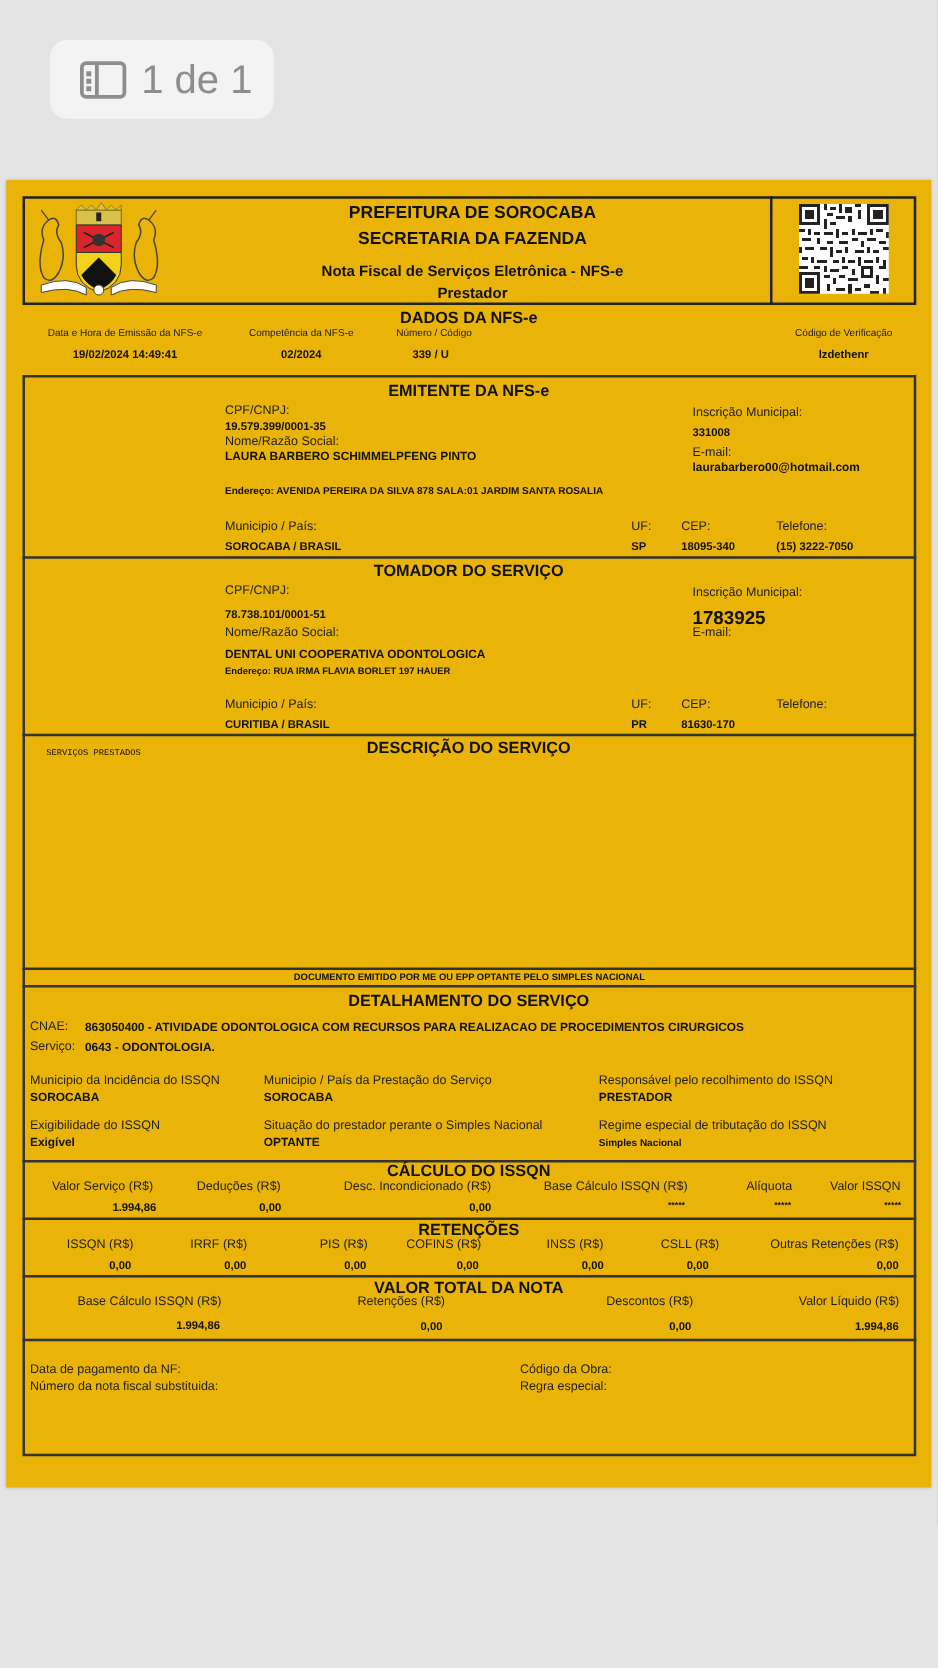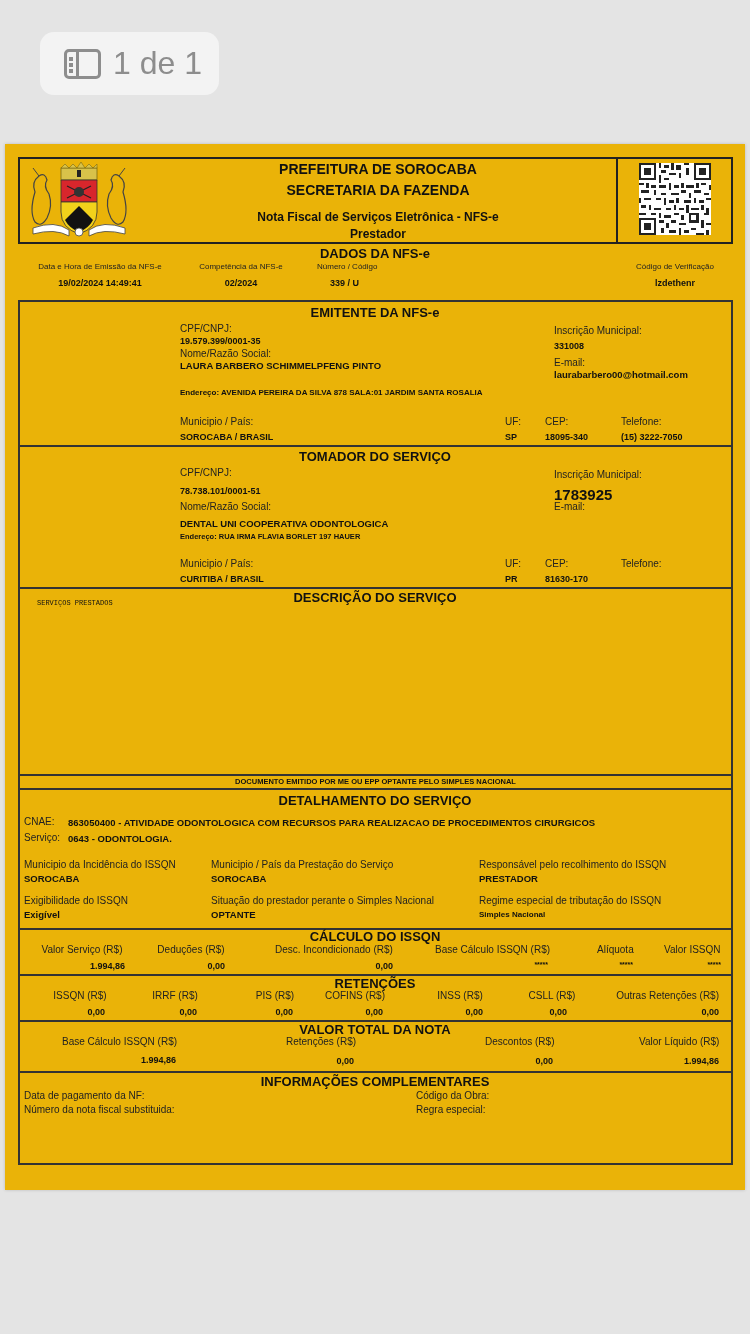--- a/index.html
+++ b/index.html
@@ -282,19 +282,18 @@
   <div class="t val-s r" style="left:70px; top:911px; width:101px; font-size:9px;">1.994,86</div>
   <div class="t lbl" style="left:281px; top:892px;">Retenções (R$)</div>
   <div class="t val-s r" style="left:290px; top:912px; width:59px; font-size:9px;">0,00</div>
   <div class="t lbl" style="left:480px; top:892px;">Descontos (R$)</div>
   <div class="t val-s r" style="left:480px; top:912px; width:68px; font-size:9px;">0,00</div>
   <div class="t lbl" style="left:634px; top:892px;">Valor Líquido (R$)</div>
   <div class="t val-s r" style="left:630px; top:912px; width:84px; font-size:9px;">1.994,86</div>
 
   <div class="hline" style="left:13px; top:927px; width:715px;"></div>
 
-  <div class="t sec" style="left:220px; top:930px; width:300px;">INFORMAÇÕES COMPLEMENTARES</div>
   <div class="t lbl" style="left:19px; top:946px;">Data de pagamento da NF:</div>
   <div class="t lbl" style="left:19px; top:960px;">Número da nota fiscal substituida:</div>
   <div class="t lbl" style="left:411px; top:946px;">Código da Obra:</div>
   <div class="t lbl" style="left:411px; top:960px;">Regra especial:</div>
 
 </div>
 
 </body></html>

